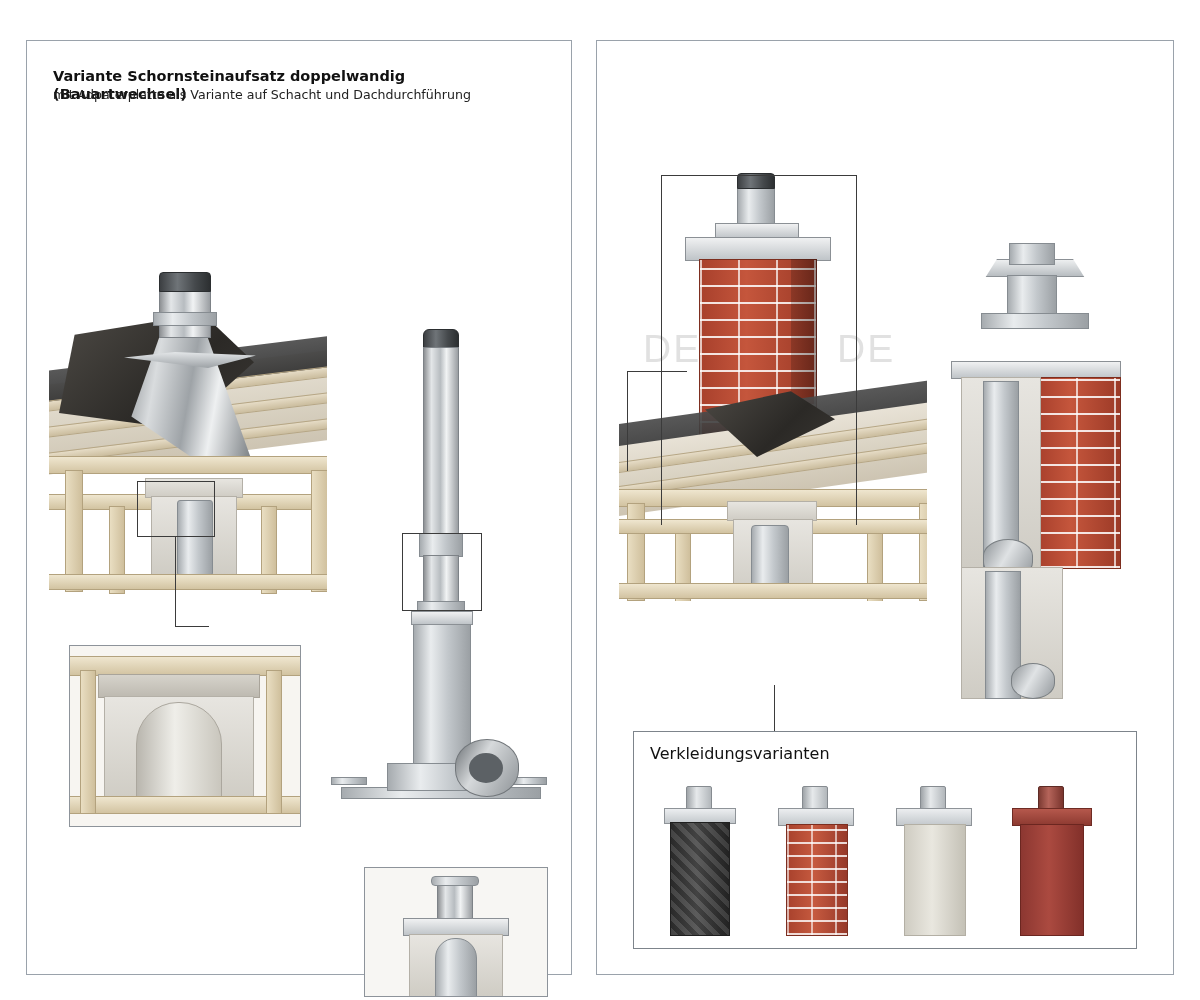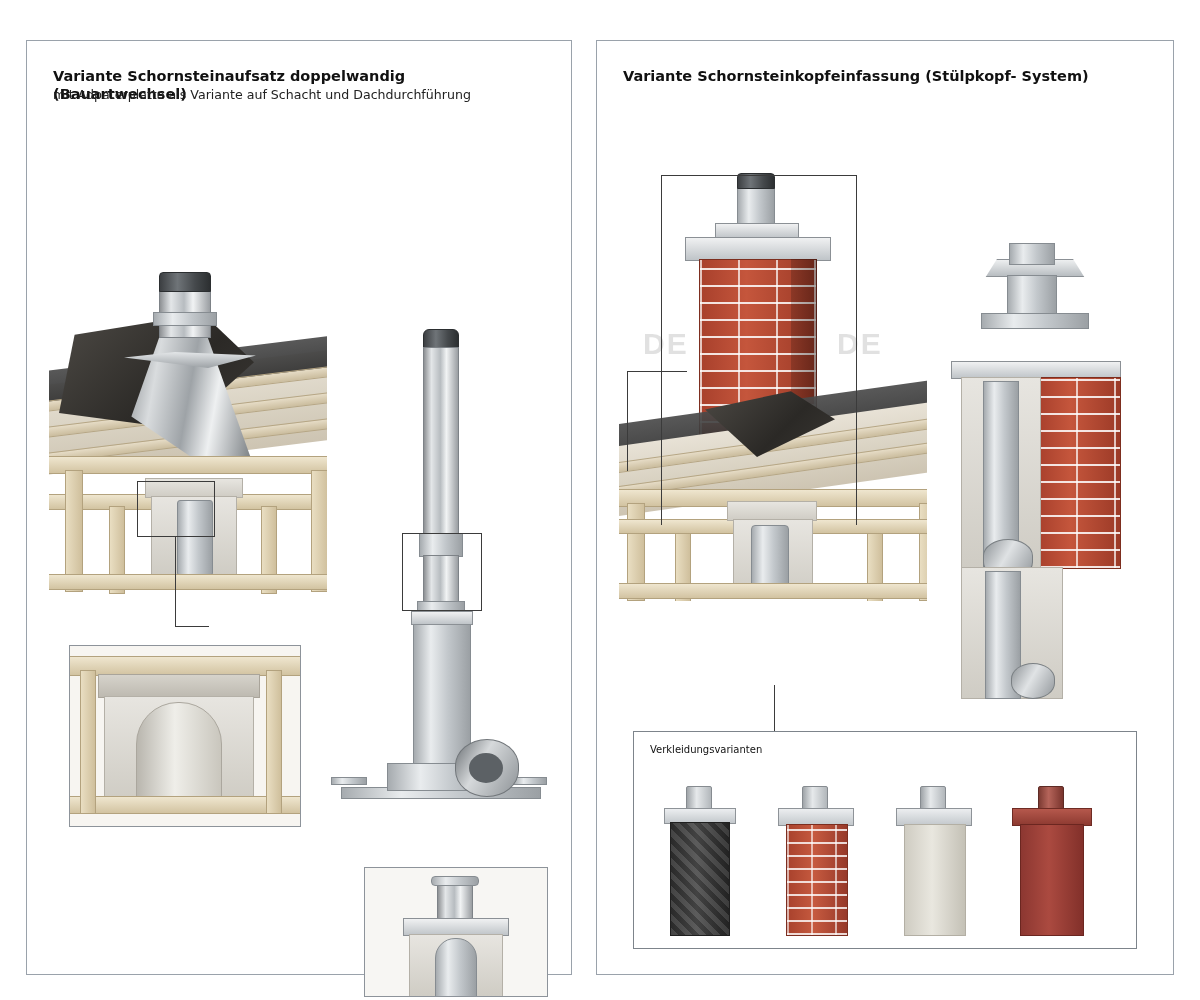--- a/index.html
+++ b/index.html
@@ -142,41 +142,41 @@
   }
 
   .caption-box {
     position: absolute;
     border: 1px solid #7d848b;
     box-sizing: border-box;
     background: #ffffff;
   }
   .caption-label {
     position: absolute;
-    font-size: 10px;
+    font-size: 16px;
     color: #111;
   }
 
   .variant-tile { position: absolute; }
   .vt-crown {
     position: absolute;
     background: linear-gradient(180deg,#eceef0,#c3c8cc);
     border: 1px solid #8e9398;
   }
   .vt-pipe {
     position: absolute;
     background: linear-gradient(90deg,#9fa4a8,#e6e9eb 40%,#b2b7bb);
     border: 1px solid #868b90;
     border-radius: 2px 2px 0 0;
   }
   .watermark {
     position: absolute;
     color: rgba(120,120,120,0.22);
-    font-size: 30px;
-    font-weight: bold;
+    font-size: 39px;
+    font-weight: normal;
     letter-spacing: 2px;
     font-family: "Liberation Sans", sans-serif;
   }
 </style>
 </head>
 <body>
 
 <div class="page">
 
 
@@ -268,21 +268,20 @@
       <div class="steel" style="left:72px; top:10px; width:34px; height:40px;"></div>
       <div class="steel-soft" style="left:66px; top:8px; width:46px; height:8px; border-radius:4px;"></div>
       <div class="cap-plate" style="left:38px; top:50px; width:104px; height:16px;"></div>
       <div class="concrete" style="left:44px; top:66px; width:92px; height:62px;"></div>
       <div class="steel-soft" style="left:70px; top:70px; width:40px; height:58px; border-radius:20px 20px 0 0;"></div>
     </div>
   </div>
 
   <div class="panel panel-right">
 
-    <div class="panel-heading" style="left:26px; top:26px; width:520px;">Variante Schornsteinkopfeinfassung (Stülpkopf- System)</div>
 
     <div class="photo" style="left:22px; top:110px; width:320px; height:450px;">
       <div class="sky"></div>
 
       <div class="steel-soft" style="left:118px; top:34px; width:36px; height:40px;"></div>
       <div class="steel-dark" style="left:118px; top:22px; width:36px; height:14px; border-radius:4px 4px 0 0;"></div>
       <div class="cap-plate" style="left:96px; top:72px; width:82px; height:14px;"></div>
       <div class="cap-plate" style="left:66px; top:86px; width:144px; height:22px;"></div>
       <div class="brick" style="left:80px; top:108px; width:116px; height:180px;"></div>
       <div style="position:absolute; left:172px; top:108px; width:26px; height:180px;

